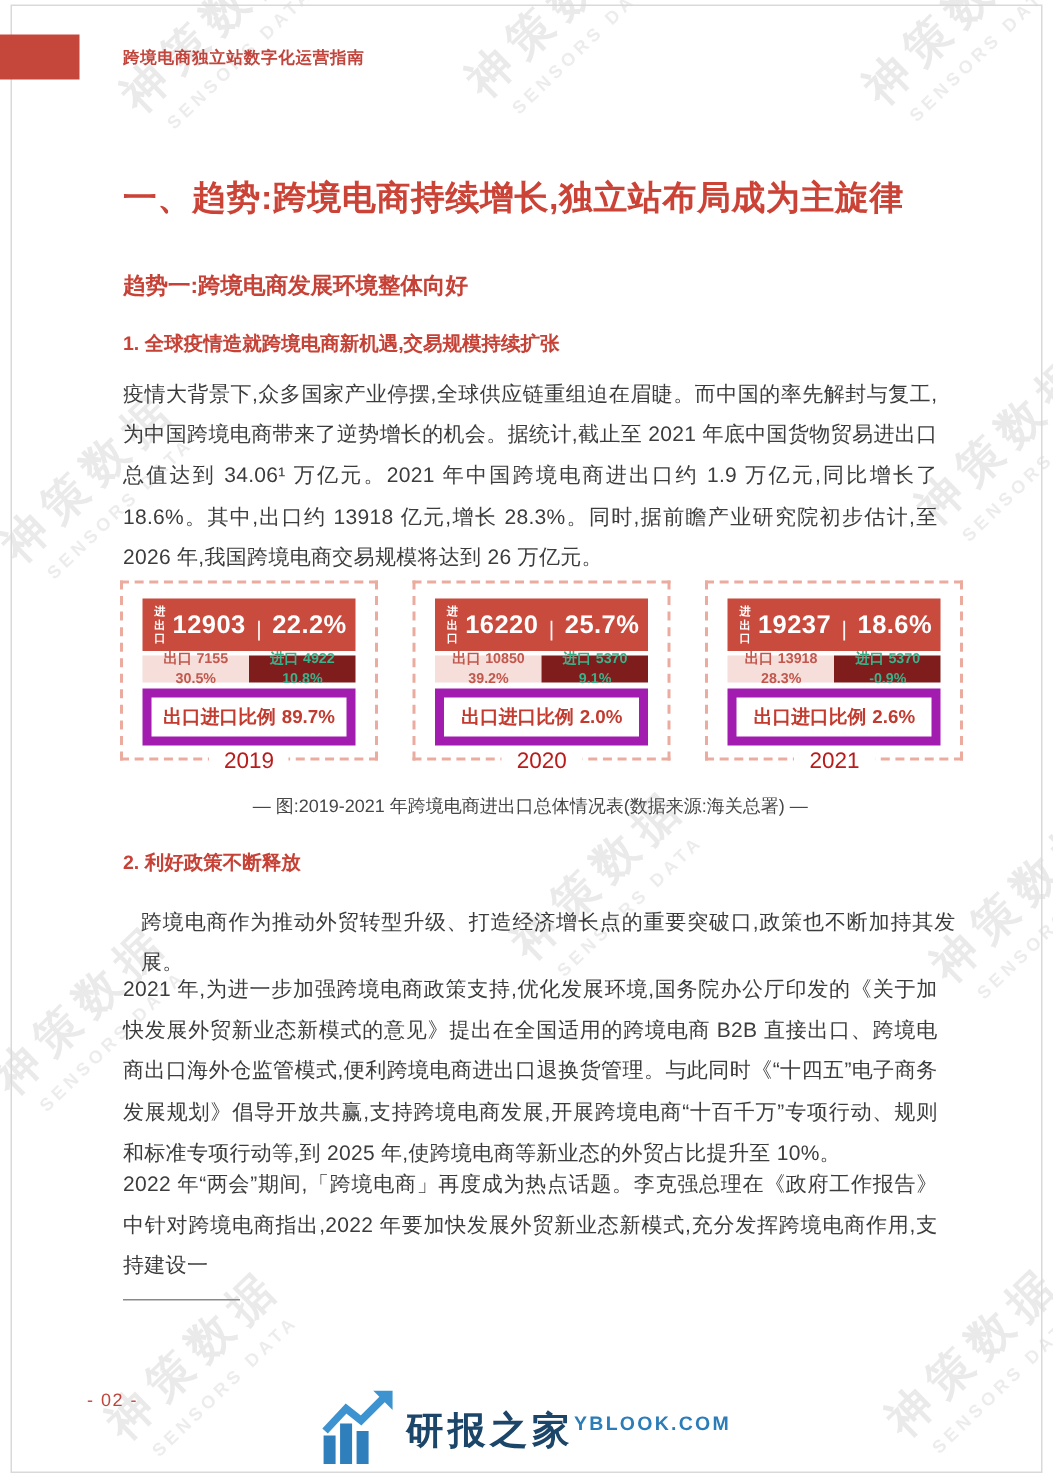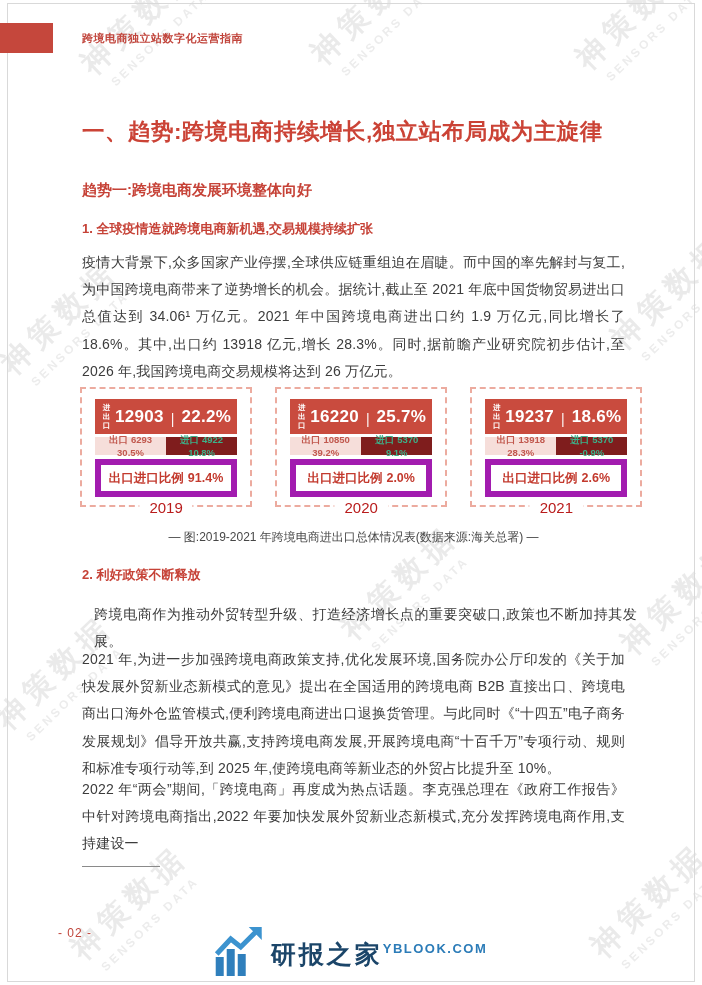--- a/index.html
+++ b/index.html
@@ -117,35 +117,35 @@
           <div class="band-main">
             <span class="total">12903</span>
             <span class="pipe">|</span>
             <span class="growth">22.2%</span>
           </div>
         </div>
         <div class="duo">
           <div class="half expo">
             <span class="l1">
                 <span>出口</span>
-                <span>6293</span>
+                <span>7155</span>
               </span>
             <span>30.5%</span>
           </div>
           <div class="half impo">
             <span class="l1">
                 <span>进口</span>
                 <span>4922</span>
               </span>
             <span>10.8%</span>
           </div>
         </div>
         <div class="ratio">
           <span>出口进口比例</span>
-          <span>91.4%</span>
+          <span>89.7%</span>
         </div>
         <div class="year">2019</div>
       </div>
 
       <div class="card">
         <div class="band">
           <div class="vlabel">进出口</div>
           <div class="band-main">
             <span class="total">16220</span>
             <span class="pipe">|</span>

